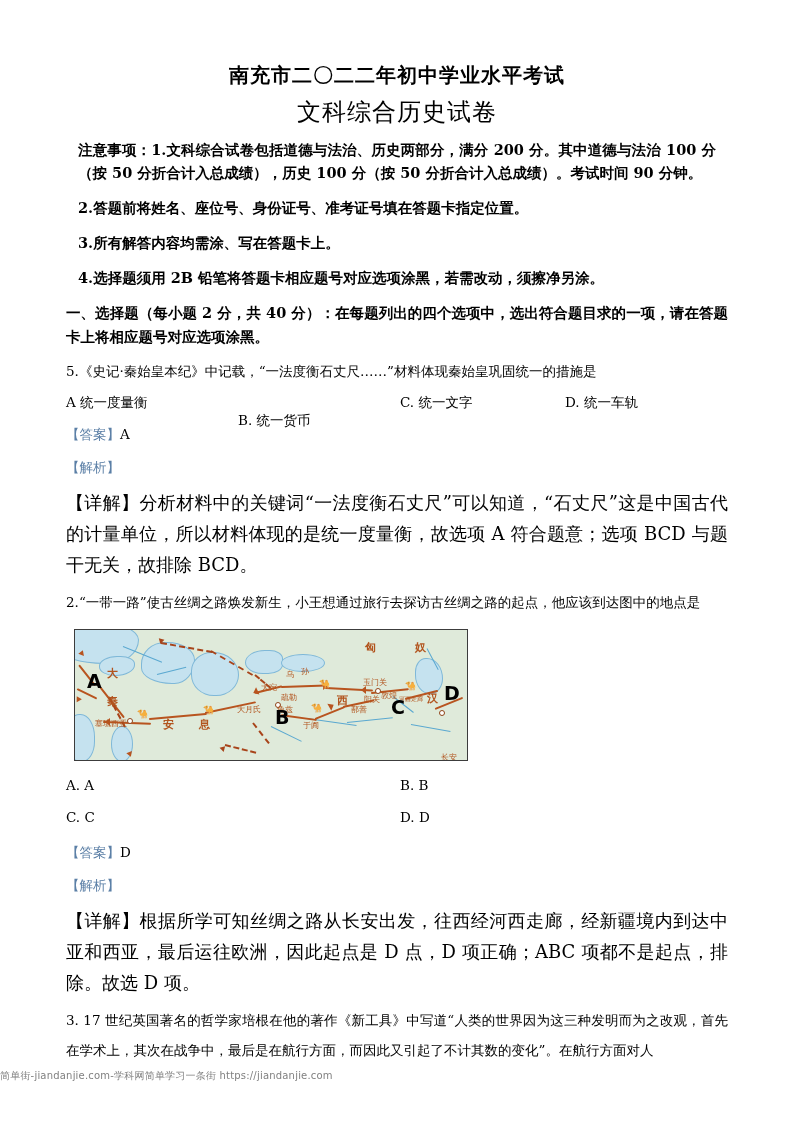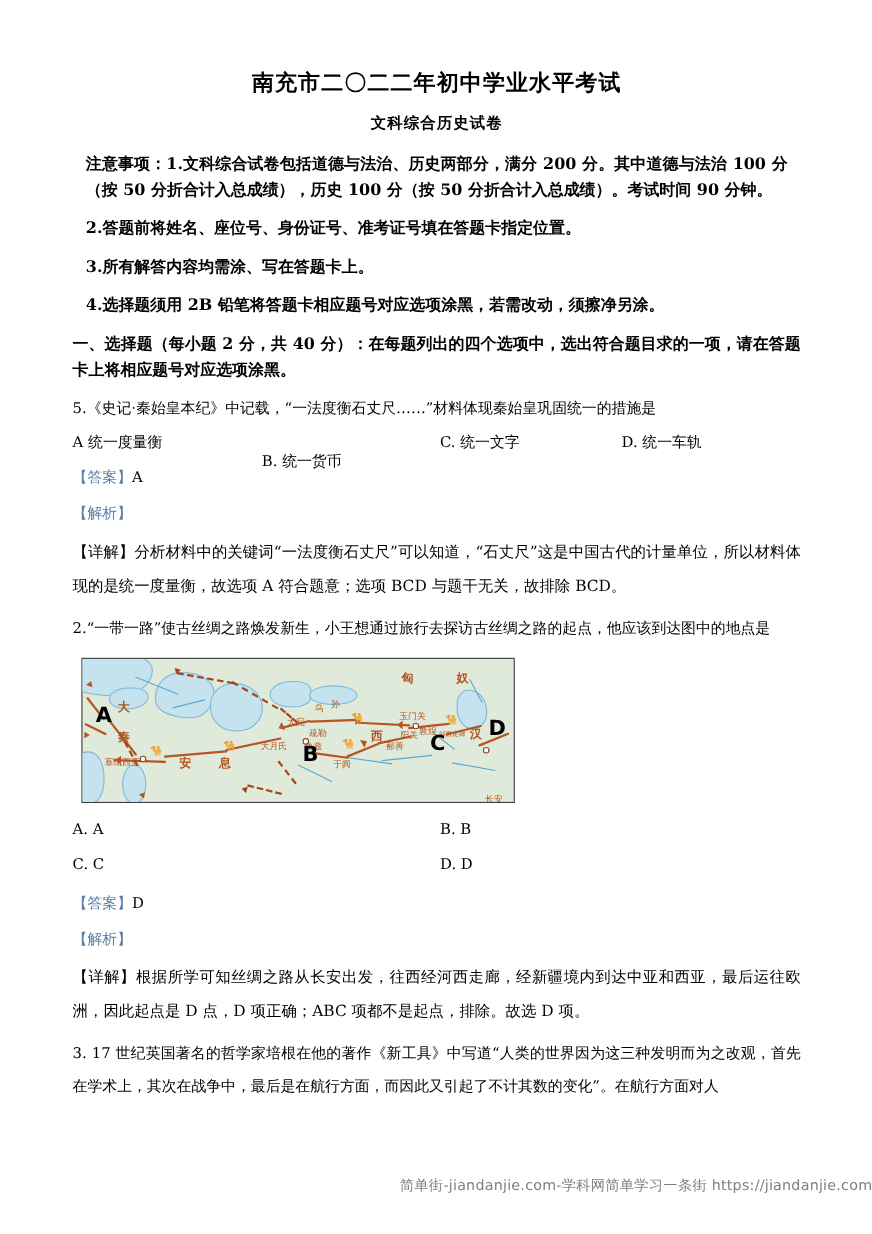--- a/index.html
+++ b/index.html
@@ -32,22 +32,22 @@
   .doc-title {
     text-align: center;
     font-weight: bold;
     font-size: 20px;
     line-height: 30px;
     letter-spacing: 1px;
     margin: 0 0 8px 0;
   }
   .doc-subtitle {
     text-align: center;
-    font-weight: bold;
-    font-size: 14px;
+    font-weight: normal;
+    font-size: 24px;
     line-height: 28px;
     letter-spacing: 1px;
     margin: 0 0 10px 0;
   }
 
   
   .notice {
     font-weight: bold;
     font-size: 14.5px;
     line-height: 23px;
@@ -109,21 +109,21 @@
   }
   .answer-val {
     color: #000000;
   }
   .analysis-line {
     font-size: 13.5px;
     line-height: 31px;
     margin-top: 2px;
   }
   .detail-para {
-    font-size: 14px;
+    font-size: 18px;
     line-height: 31px;
     margin-top: 4px;
     text-align: justify;
   }
 
   
   .figure-wrap {
     margin-top: 12px;
     margin-bottom: 8px;
   }
@@ -197,23 +197,23 @@
     width: 0; height: 0;
     border-style: solid;
   }
 
   
   .footer {
     position: absolute;
     left: 0;
     top: 1069px;
     width: 793px;
-    text-align: right;
+    text-align: left;
     font-family: "DejaVu Sans", "Liberation Sans", sans-serif;
-    font-size: 13px;
+    font-size: 10px;
     color: #808080;
     letter-spacing: 0.2px;
   }
 </style>
 </head>
 <body>
 
 <div class="page">
   <div class="content">
 

